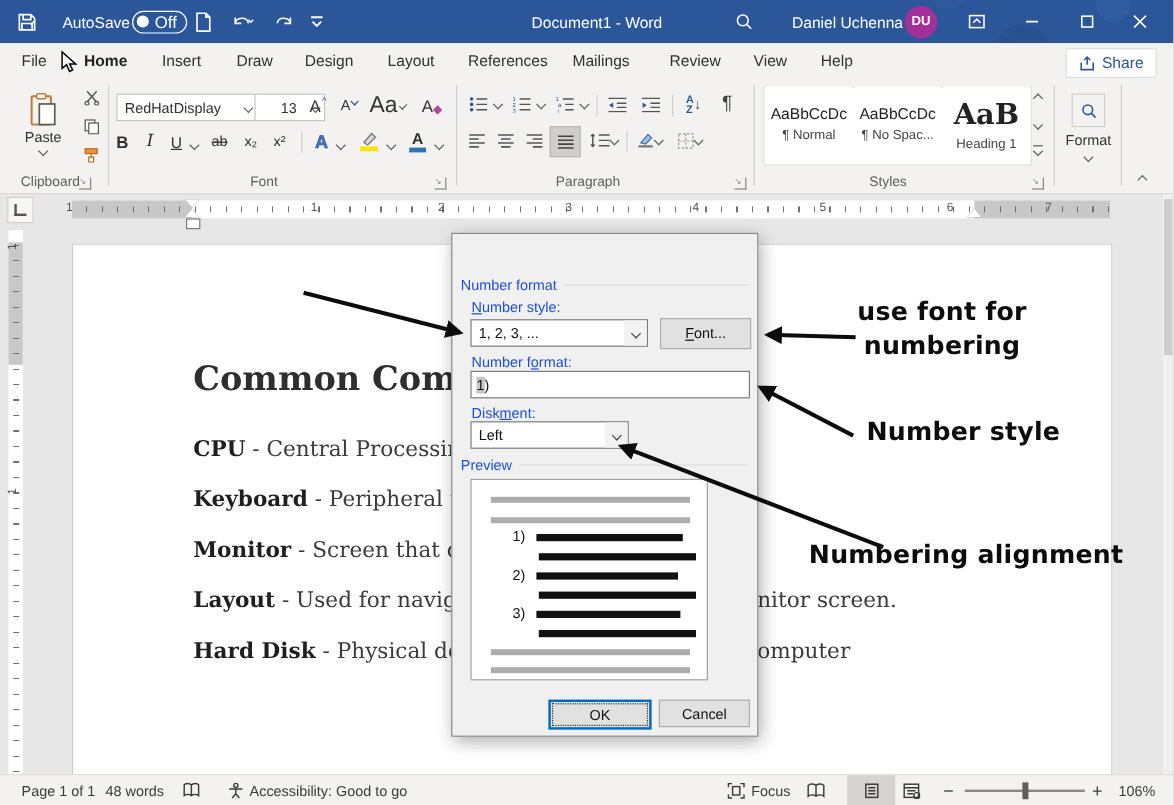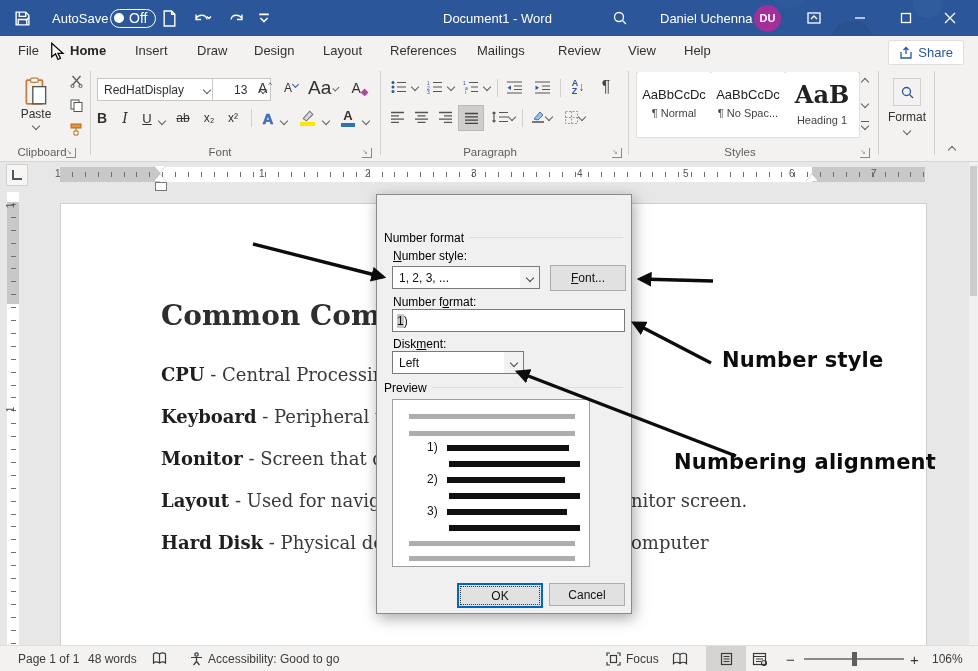--- a/index.html
+++ b/index.html
@@ -48,21 +48,21 @@
   .vruler{left:7px;top:192px;width:12px;height:453px;background:#fff;}
   .vticks{position:absolute;left:4px;width:5px;background-image:repeating-linear-gradient(to bottom,transparent 0 11.9px,#707070 11.9px 12.9px);}
   
   .page{left:60px;top:203px;width:865px;height:442px;background:#fff;border:1px solid #cfcfcf;}
   .docline{position:absolute;left:100px;font-family:"DejaVu Serif","Liberation Serif",serif;font-size:18px;color:#3a3a3a;white-space:nowrap;}
   .docline b{color:#1f1f1f;}
   
   .dialog{left:376px;top:194px;width:254px;height:418px;background:#f0f0f0;border:1px solid #8a8a8a;
           box-shadow:2px 4px 14px rgba(0,0,0,.35);font-size:12px;color:#111;}
   .dlg-title{position:absolute;left:0;top:0;width:100%;height:28px;background:#fff;display:flex;align-items:center;}
-  .dlg-label{position:absolute;color:#000000;}
+  .dlg-label{position:absolute;color:#1d4ed8;}
   .u{text-decoration:underline;}
   .wincombo{position:absolute;background:#fff;border:1px solid #7a7a7a;height:21px;display:flex;align-items:center;}
   .wincombo .val{padding-left:6px;flex:1;}
   .wincombo .dd{width:19px;height:100%;display:flex;align-items:center;justify-content:center;background:#f2f2f2;}
   .dd .chev{border-color:#444;}
   .groupline{position:absolute;height:1px;background:#dcdcdc;}
   .winbtn2{position:absolute;background:#e1e1e1;border:1px solid #adadad;display:flex;align-items:center;justify-content:center;font-size:12px;color:#111;}
   .prevbar{position:absolute;height:5px;}
   .gray{background:#adadad;}
   .black{background:#101010;}
@@ -522,20 +522,24 @@
     </div>
 
     <div class="winbtn2" style="left:80px;top:388px;width:82px;height:21px;border:2px solid #0067c0;outline:1px dotted #333;outline-offset:-4px">
       <span>OK</span>
     </div>
     <div class="winbtn2" style="left:172px;top:388px;width:74px;height:21px">
       <span>Cancel</span>
     </div>
   </div>
 
+  <div class="anno" style="left:700px;top:246px;width:170px;text-align:center;line-height:28px;white-space:normal">
+    <div>use font for</div>
+      <div>numbering</div>
+  </div>
   <div class="anno" style="left:722px;top:348px">Number style</div>
   <div class="anno" style="left:674px;top:450px">Numbering alignment</div>
 
   <svg class="abs" style="left:0;top:0;pointer-events:none" width="978" height="671">
     <defs>
       <marker id="ah" markerWidth="4.4" markerHeight="4.4" refX="3.4" refY="2.2" orient="auto">
         <path d="M0,0 L4.4,2.2 L0,4.4 Z" fill="#0c0c0c"></path>
       </marker>
     </defs>
     <path d="M253,244 L383,277" stroke="#0c0c0c" stroke-width="3.4" marker-end="url(#ah)"></path>

